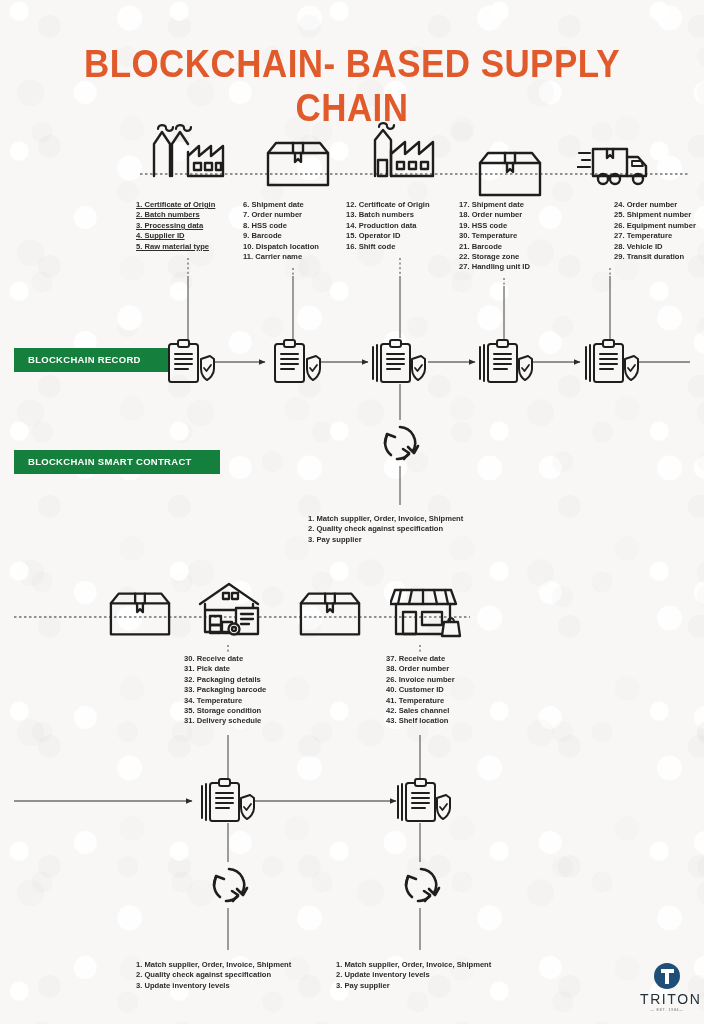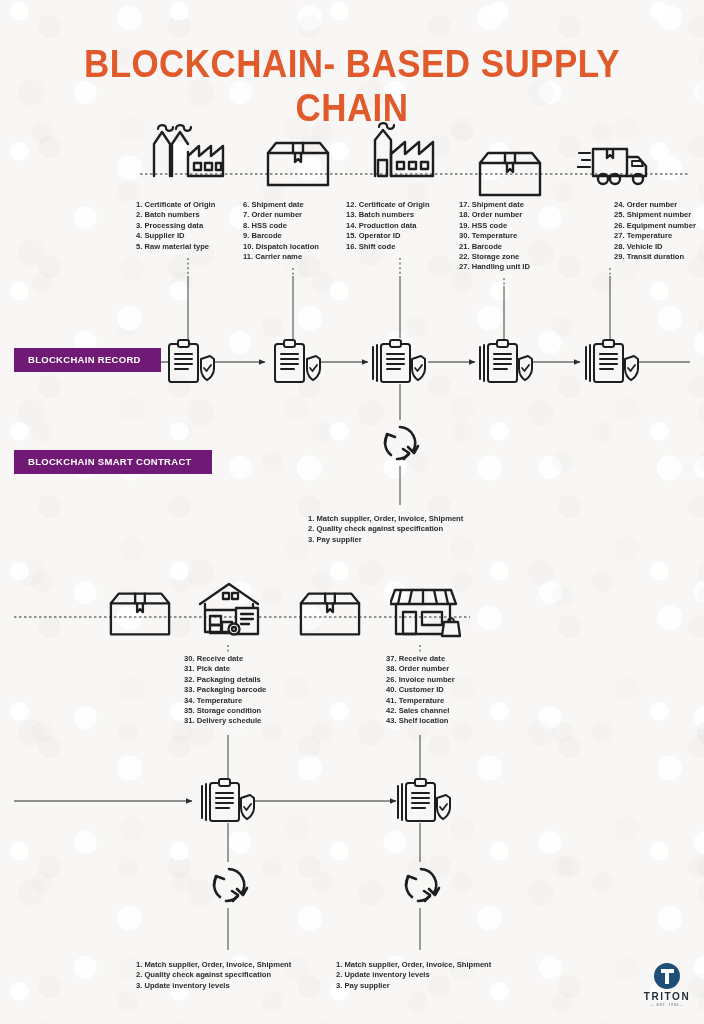--- a/index.html
+++ b/index.html
@@ -46,26 +46,26 @@
     font-weight: 700;
     letter-spacing: 0.5px;
     color: #e05a2b;
     font-family: "Liberation Sans Narrow", "Liberation Sans", sans-serif;
     transform: scaleX(0.92);
   }
 
   
   .badge {
     position: absolute;
-    background: #701a75;
+    background: #15803d;
     color: #ffffff;
     font-size: 9.5px;
     font-weight: 700;
     letter-spacing: 0.3px;
-    padding: 7px 20px 7px 14px;
+    padding: 7px 28px 7px 14px;
     white-space: nowrap;
     line-height: 1;
   }
   #badge-record { left: 14px; top: 348px; }
   #badge-contract { left: 14px; top: 435px; margin-top: 15px; }
 
   
   .icon-slot {
     position: absolute;
     width: 80px;
@@ -126,21 +126,21 @@
     position: absolute; left: 50%; top: 6px;
     width: 4px; height: 15px; margin-left: -2px;
     background: #ffffff;
   }
   #logo-mark .bar-h {
     position: absolute; left: 50%; top: 6px;
     width: 13px; height: 4px; margin-left: -6.5px;
     background: #ffffff;
   }
   #logo-word {
-    font-size: 10px; font-weight: 700; letter-spacing: 1.6px;
+    font-size: 14px; font-weight: 400; letter-spacing: 1.6px;
     color: #23303a;
   }
   #logo-est {
     font-size: 3.6px; letter-spacing: 0.7px; color: #5d6b75;
     margin-top: 1px;
   }
   #logo-est::before, #logo-est::after { content: "— "; }
 </style>
 </head>
 <body>
@@ -271,21 +271,21 @@
     <circle cx="26" cy="41" r="5"></circle>
     <circle cx="38" cy="41" r="5"></circle>
     <circle cx="61" cy="41" r="5"></circle>
     <line x1="2" y1="15" x2="13" y2="15" stroke-width="2.2"></line>
     <line x1="5" y1="22" x2="13" y2="22" stroke-width="2.2"></line>
     <line x1="0" y1="29" x2="13" y2="29" stroke-width="2.2"></line>
     <path d="M55 23 L64 23 L66 28 L55 28 Z" stroke-width="1.8"></path>
   </svg>
 </div>
 
-<div class="list-col" id="list-origin" style="left:136px; top:200px;">
+<div class="list-col" id="list-origin" style="left:136px; top:200px;text-decoration:underline;">
   <span class="li">1. Certificate of Origin</span>
   <span class="li">2. Batch numbers</span>
   <span class="li">3. Processing data</span>
   <span class="li">4. Supplier ID</span>
   <span class="li">5. Raw material type</span>
 </div>
 
 <div class="list-col" id="list-shipment-1" style="left:243px; top:200px;">
   <span class="li">6. Shipment date</span>
   <span class="li">7. Order number</span>

